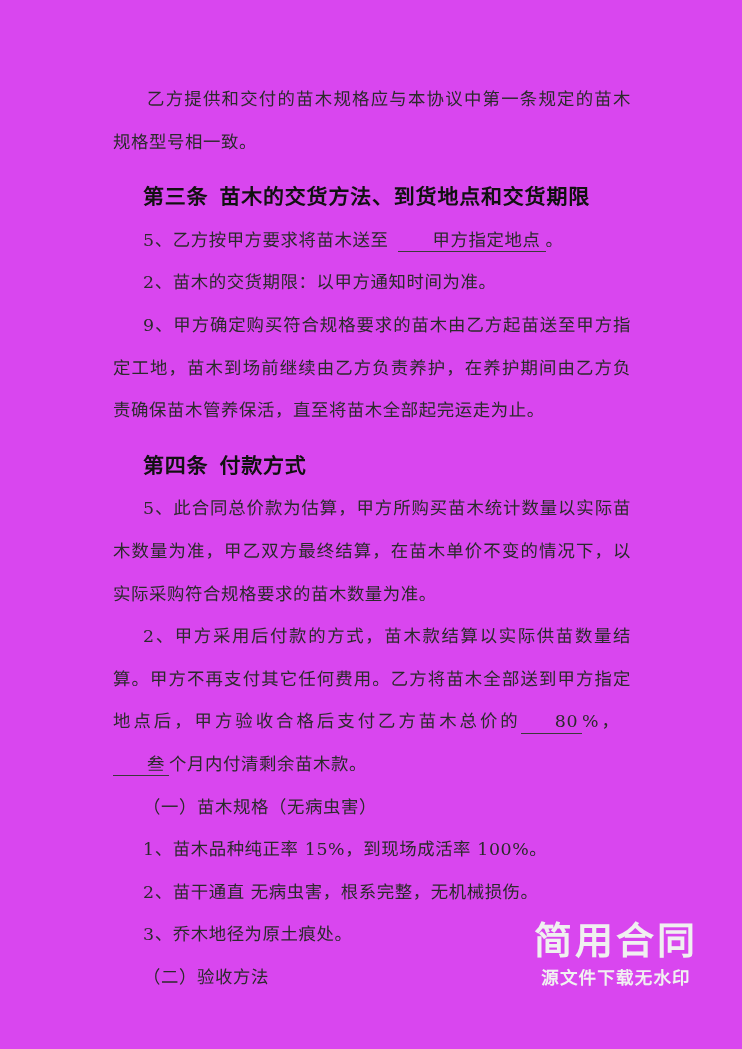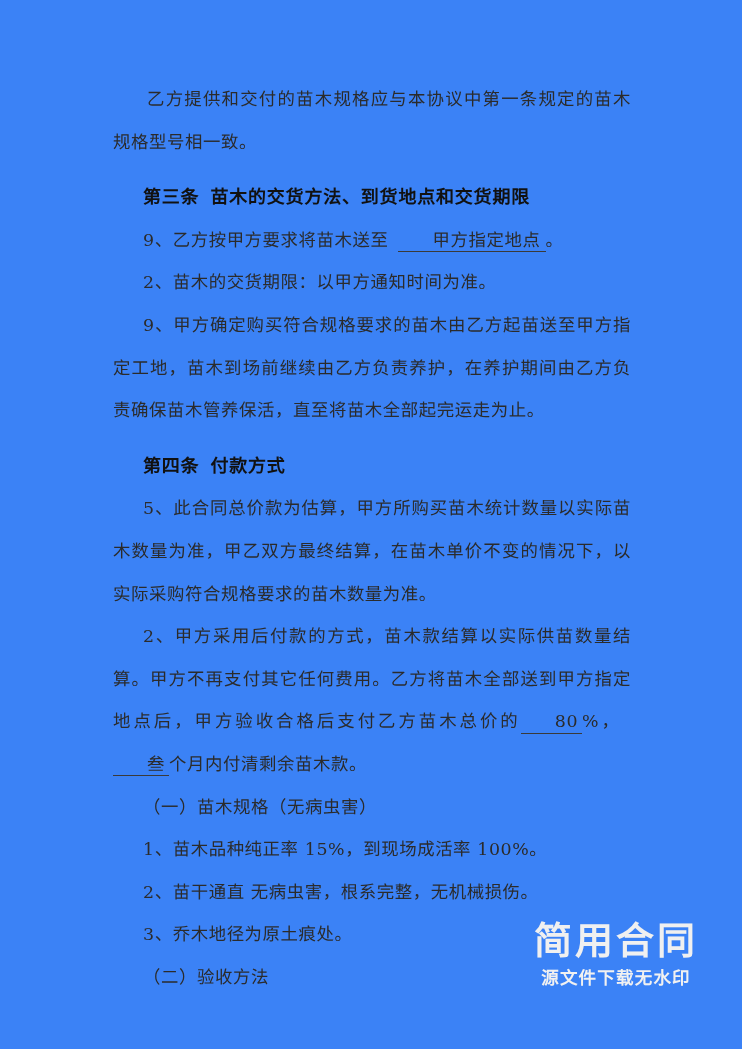--- a/index.html
+++ b/index.html
@@ -8,21 +8,21 @@
     padding: 0;
     background: #ffffff;
   }
   body {
     font-family: "DejaVu Serif", "Liberation Serif", serif;
   }
   #page {
     position: relative;
     width: 742px;
     height: 1049px;
-    background: #3b82f6;
+    background: #d946ef;
     overflow: hidden;
     box-sizing: border-box;
   }
   #doc-body {
     position: absolute;
     left: 113px;
     top: 78px;
     width: 518px;
   }
 
@@ -42,21 +42,21 @@
     text-indent: 34px;
   }
   .para.indent-sm {
     text-indent: 30px;
   }
 
   
   .heading {
     margin: 0;
     color: #111111;
-    font-size: 18px;
+    font-size: 21px;
     line-height: 42.6px;
     font-weight: 700;
     letter-spacing: 0.8px;
     text-indent: 30px;
     padding-top: 13px;
   }
   .heading .gap {
     display: inline-block;
     width: 11px;
   }
@@ -107,21 +107,21 @@
 <body>
 
 <div id="page">
 
   <div id="doc-body">
 
     <p class="para indent">乙方提供和交付的苗木规格应与本协议中第一条规定的苗木规格型号相一致。</p>
 
     <p class="heading"><span>第三条</span><span class="gap"></span><span>苗木的交货方法、到货地点和交货期限</span></p>
 
-    <p class="para indent-sm"><span>9、乙方按甲方要求将苗木送至</span><span class="sp"></span><span class="blank">甲方指定地点</span><span>。</span></p>
+    <p class="para indent-sm"><span>5、乙方按甲方要求将苗木送至</span><span class="sp"></span><span class="blank">甲方指定地点</span><span>。</span></p>
 
     <p class="para indent-sm">2、苗木的交货期限：以甲方通知时间为准。</p>
 
     <p class="para indent-sm">9、甲方确定购买符合规格要求的苗木由乙方起苗送至甲方指定工地，苗木到场前继续由乙方负责养护，在养护期间由乙方负责确保苗木管养保活，直至将苗木全部起完运走为止。</p>
 
     <p class="heading"><span>第四条</span><span class="gap"></span><span>付款方式</span></p>
 
     <p class="para indent-sm">5、此合同总价款为估算，甲方所购买苗木统计数量以实际苗木数量为准，甲乙双方最终结算，在苗木单价不变的情况下，以实际采购符合规格要求的苗木数量为准。</p>
 
     <p class="para indent-sm"><span>2、甲方采用后付款的方式，苗木款结算以实际供苗数量结算。甲方不再支付其它任何费用。乙方将苗木全部送到甲方指定地点后，甲方验收合格后支付乙方苗木总价的</span><span class="blank narrow">80</span><span>%，</span><span class="sp"></span><span class="blank narrow">叁</span><span>个月内付清剩余苗木款。</span></p>

